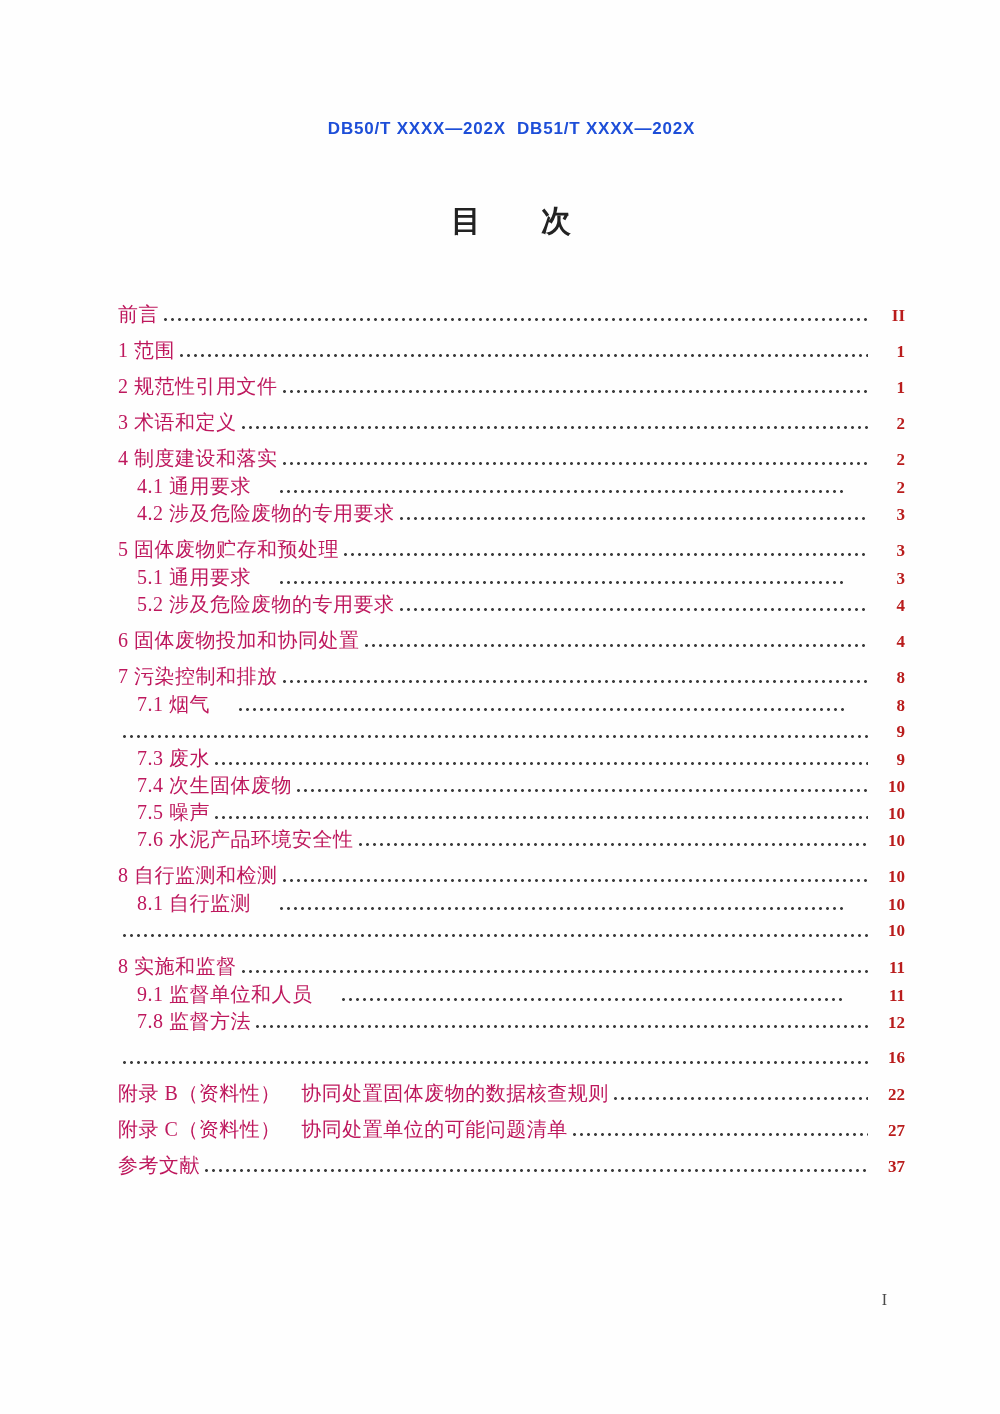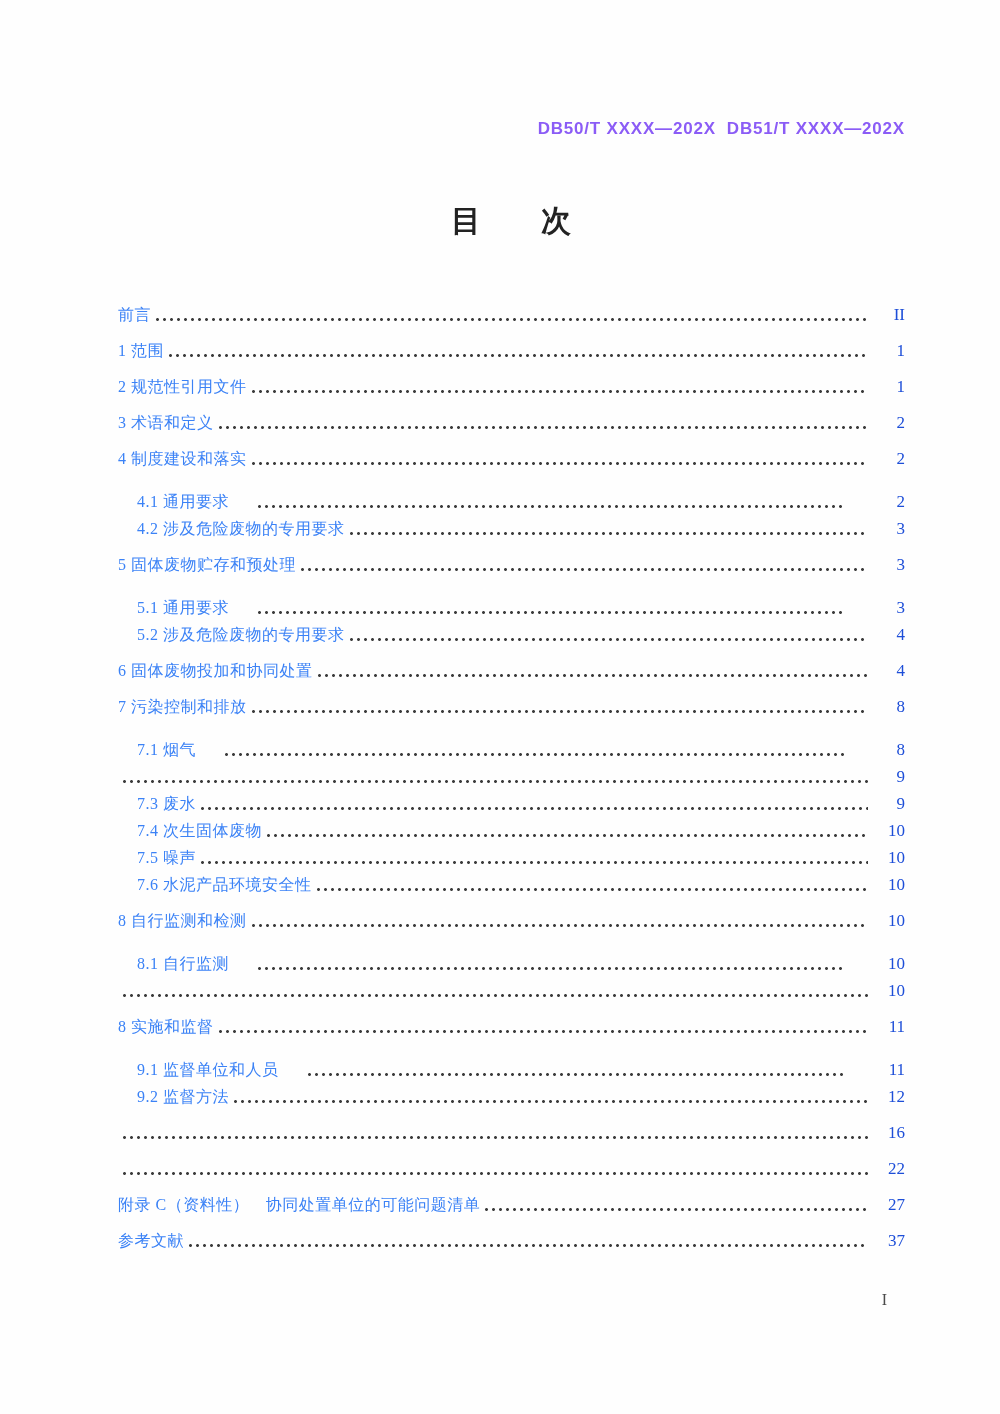--- a/index.html
+++ b/index.html
@@ -15,26 +15,26 @@
     overflow: hidden;
     font-family: "Liberation Serif", "DejaVu Serif", serif;
     color: #2d2d2d;
   }
   
   .doc-header {
     position: absolute;
     top: 119px;
     left: 118px;
     right: 95px;
-    text-align: right;
+    text-align: center;
     font-family: "Liberation Sans", "DejaVu Sans", sans-serif;
     font-weight: 600;
     font-size: 17px;
     letter-spacing: 0.8px;
-    color: #8b5cf6;
+    color: #1d4ed8;
     white-space: pre;
   }
   
   .doc-title {
     position: absolute;
     top: 201px;
     left: 0;
     right: 0;
     text-align: center;
     font-family: "Liberation Sans", "DejaVu Sans", sans-serif;
@@ -52,44 +52,45 @@
     right: 95px;
   }
   .toc-row {
     display: flex;
     align-items: baseline;
     height: 27px;
     line-height: 27px;
     white-space: pre;
   }
   .toc-row.main { margin-top: 9px; }
-  .toc-row.main + .toc-row.sub { margin-top: 16px; gap: 24px; }
+  .toc-row.main + .toc-row.sub { margin-top: 1px; gap: 24px; }
   .toc-row.sub .toc-label { padding-left: 19px; }
   .toc-label {
     flex: 0 0 auto;
-    font-size: 16px;
+    font-size: 20px;
     letter-spacing: 0.5px;
-    color: #3b82f6;
+    color: #be185d;
   }
   .toc-leader {
     flex: 1 1 auto;
     align-self: flex-end;
     height: 3px;
     margin: 0 7px 7px 5px;
     background-image: radial-gradient(circle at 1.5px 1.5px, #3c3c3c 1.15px, rgba(0,0,0,0) 1.7px);
     background-size: 7px 3px;
     background-repeat: repeat-x;
     background-position: left bottom;
   }
   .toc-page-num {
     flex: 0 0 auto;
     min-width: 30px;
     text-align: right;
     font-size: 17px;
-    color: #1d4ed8;
+    color: #b91c1c;
+    font-weight: bold;
   }
   
   .doc-footer {
     position: absolute;
     top: 1291px;
     right: 113px;
     font-size: 16px;
     color: #4a4a4a;
     font-family: "Liberation Serif", "DejaVu Serif", serif;
   }
@@ -211,29 +212,30 @@
     <span class="toc-label">8 实施和监督</span>
     <span class="toc-leader"></span>
     <span class="toc-page-num">11</span>
   </div>
       <div class="toc-row sub">
     <span class="toc-label">9.1 监督单位和人员</span>
     <span class="toc-leader"></span>
     <span class="toc-page-num">11</span>
   </div>
       <div class="toc-row sub">
-    <span class="toc-label">9.2 监督方法</span>
+    <span class="toc-label">7.8 监督方法</span>
     <span class="toc-leader"></span>
     <span class="toc-page-num">12</span>
   </div>
       <div class="toc-row main">
     <span class="toc-leader"></span>
     <span class="toc-page-num">16</span>
   </div>
       <div class="toc-row main">
+    <span class="toc-label">附录 B（资料性）　协同处置固体废物的数据核查规则</span>
     <span class="toc-leader"></span>
     <span class="toc-page-num">22</span>
   </div>
       <div class="toc-row main">
     <span class="toc-label">附录 C（资料性）　协同处置单位的可能问题清单</span>
     <span class="toc-leader"></span>
     <span class="toc-page-num">27</span>
   </div>
       <div class="toc-row main">
     <span class="toc-label">参考文献</span>

